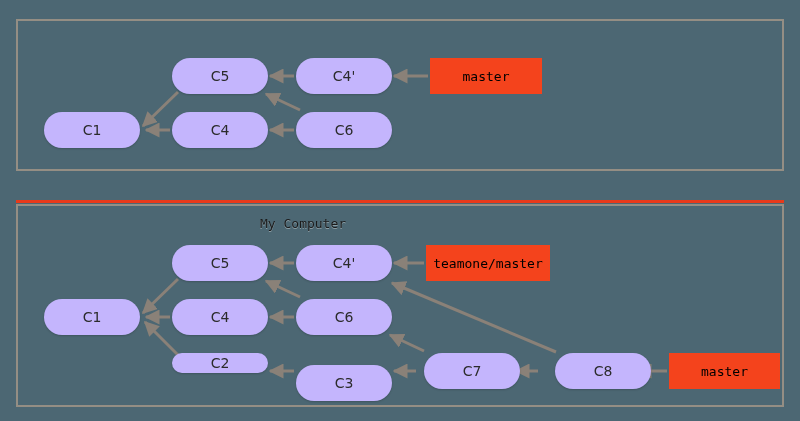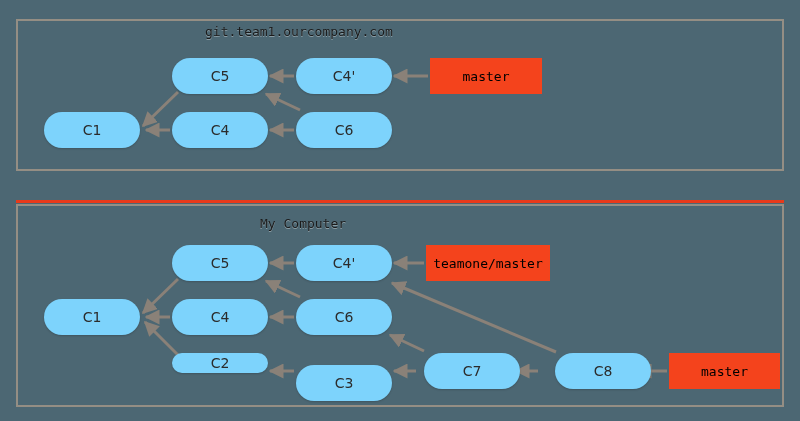--- a/index.html
+++ b/index.html
@@ -37,21 +37,21 @@
     font-size: 13px;
     letter-spacing: 0px;
     white-space: nowrap;
     text-shadow: 0 1px 0 rgba(255,255,255,0.35);
   }
   #title-remote { left: 205px; top: 24px; }
   #title-local  { left: 260px; top: 216px; }
 
   .commit {
     position: absolute;
-    background: #7dd3fc;
+    background: #c4b5fd;
     border-radius: 20px;
     color: #2b2b2b;
     font-family: "DejaVu Sans", "Liberation Sans", sans-serif;
     font-size: 14px;
     display: flex;
     align-items: center;
     justify-content: center;
     box-sizing: border-box;
     box-shadow: 0 1px 2px rgba(0,0,0,0.18);
   }
@@ -74,21 +74,20 @@
     height: 421px;
     pointer-events: none;
   }
 </style>
 </head>
 <body>
 
 <div id="stage">
 
   <div class="panel" id="panel-remote"></div>
-  <div class="panel-title" id="title-remote">git.team1.ourcompany.com</div>
 
   <div id="panel-local-accent"></div>
   <div class="panel" id="panel-local"></div>
   <div class="panel-title" id="title-local">My Computer</div>
 
   <svg class="edges" id="edge-layer" viewBox="0 0 800 421">
     <defs>
       <marker id="arrow" viewBox="0 0 10 10" refX="9" refY="5" markerWidth="5" markerHeight="5" orient="auto-start-reverse">
         <path d="M 0 0 L 10 5 L 0 10 z" fill="#8a8178"></path>
       </marker>

